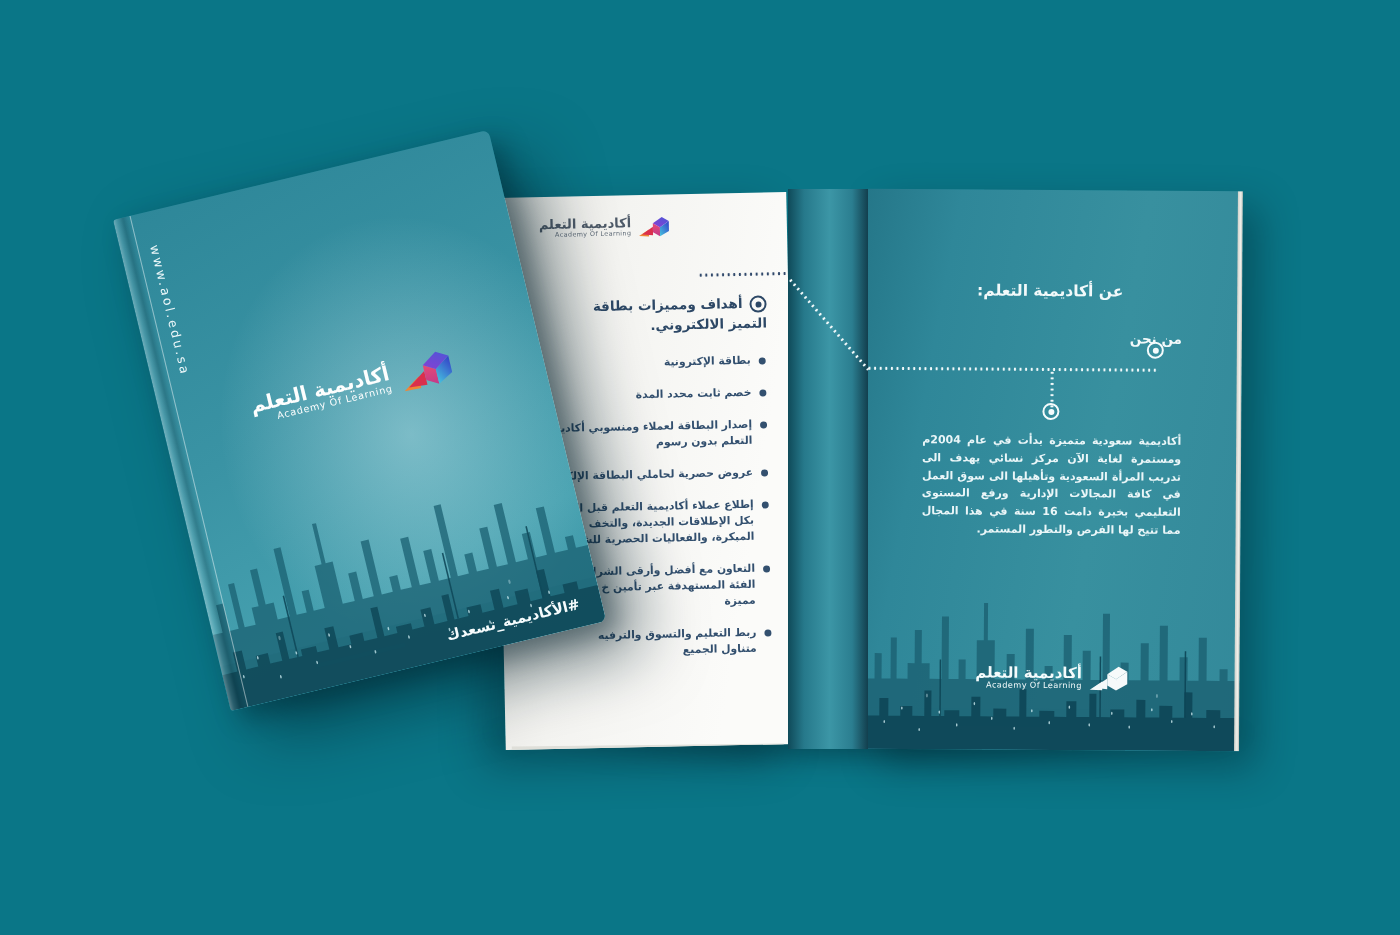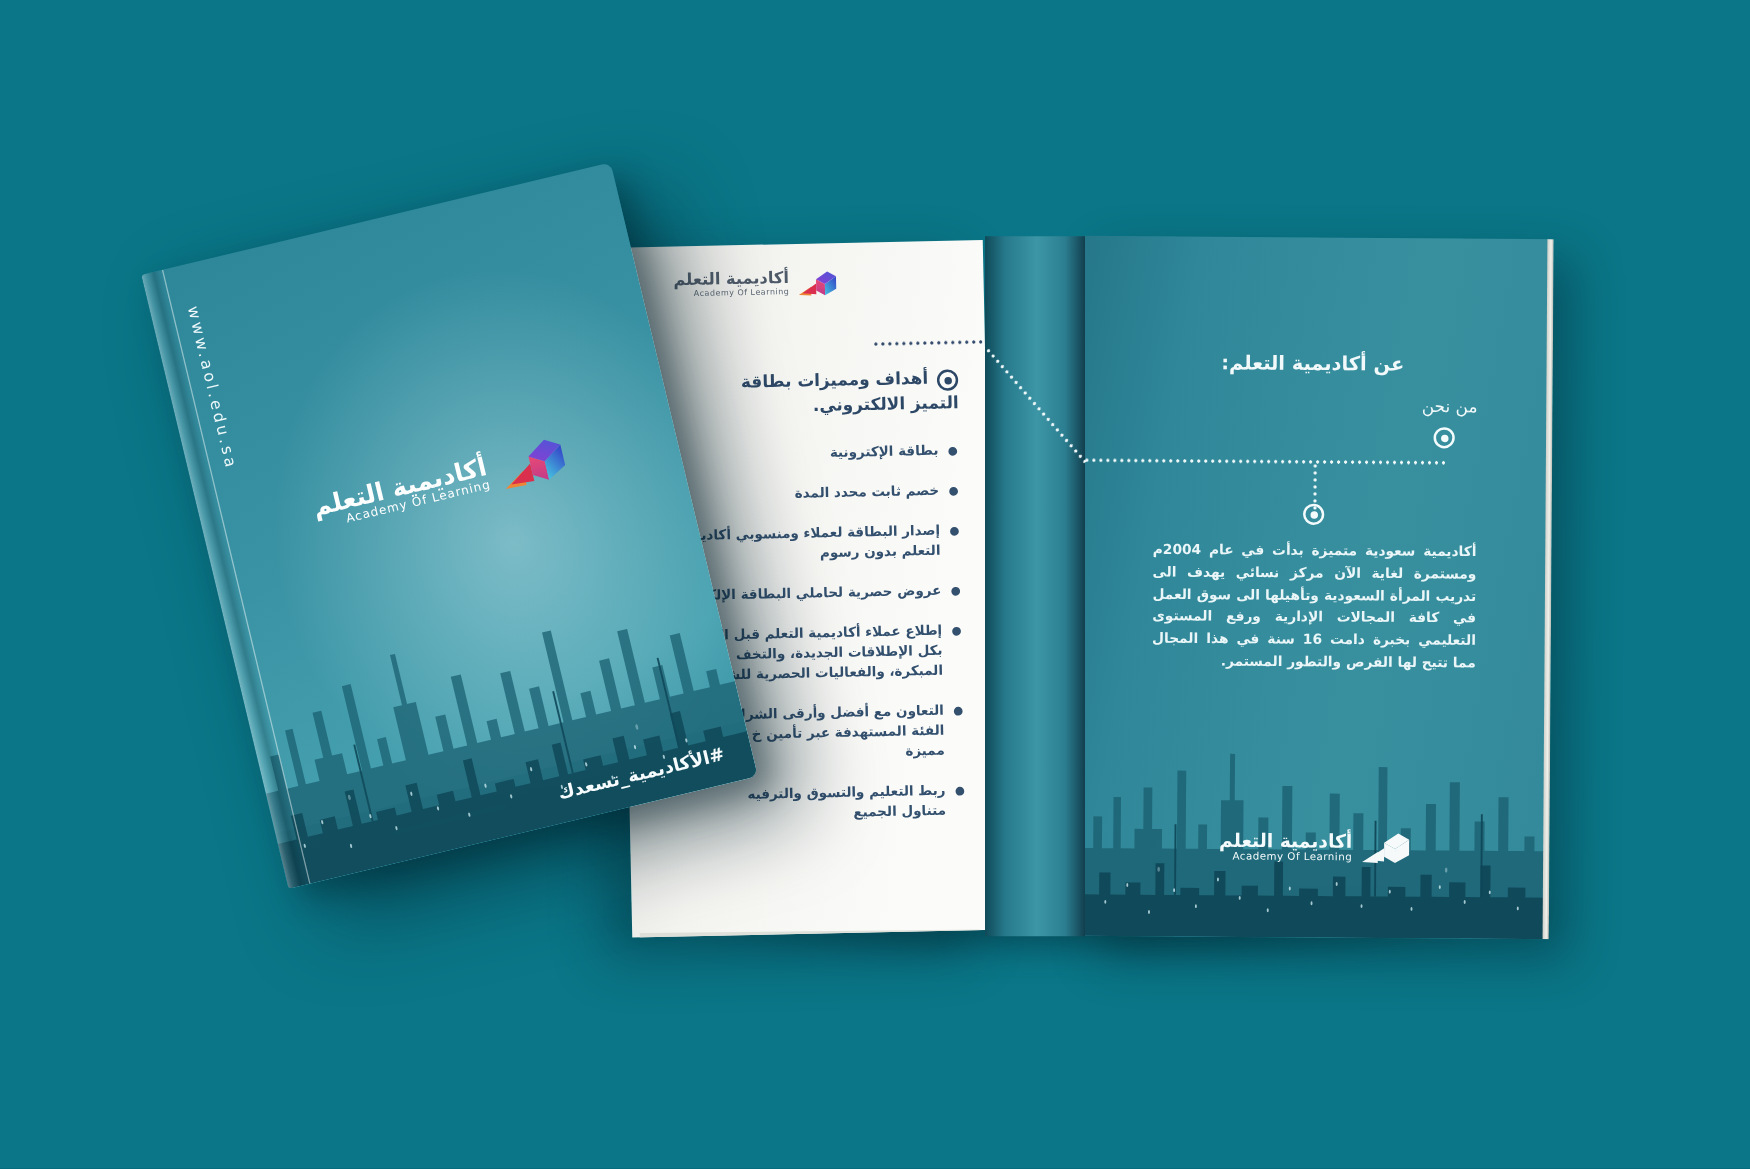--- a/index.html
+++ b/index.html
@@ -69,21 +69,21 @@
   .bullets{position:absolute;top:160px;right:24px;left:36px;margin:0;padding:0;list-style:none;
       direction:rtl;}
   .bullets li{position:relative;margin-bottom:16px;padding-right:15px;text-align:right;
       color:#33506f;font-weight:bold;font-size:10.8px;line-height:16px;}
   .li-dot{position:absolute;right:0;top:4.5px;width:7px;height:7px;border-radius:50%;background:#33506f;}
   .bullets .bl{white-space:nowrap;}
 
   
   .rp-heading{position:absolute;top:92px;left:28px;width:310px;text-align:center;direction:rtl;
       color:#f2f9fa;font-weight:bold;font-size:15.5px;}
-  .rp-sub{position:absolute;top:127px;right:60px;direction:rtl;color:#f2f9fa;font-weight:normal;
+  .rp-sub{position:absolute;top:140px;right:60px;direction:rtl;color:#f2f9fa;font-weight:bold;
       font-size:13.5px;margin-left:36px;}
   .rp-para{position:absolute;top:242px;left:56px;right:60px;direction:rtl;text-align:justify;
       text-align-last:right;color:#eaf6f8;font-weight:bold;font-size:11px;line-height:1.62;}
 
   
   .cover{position:absolute;left:113px;top:220px;width:386px;height:505px;
      transform:rotate(-13.5deg);transform-origin:0 0;z-index:5;overflow:hidden;
      background:linear-gradient(165deg,#2e8799 0%,#3a93a4 45%,#45a0af 78%,#3e97a7 100%);
      border-radius:3px 7px 7px 3px;
      box-shadow:30px 34px 64px rgba(2,30,40,.5),10px 12px 24px rgba(2,30,40,.35);}

